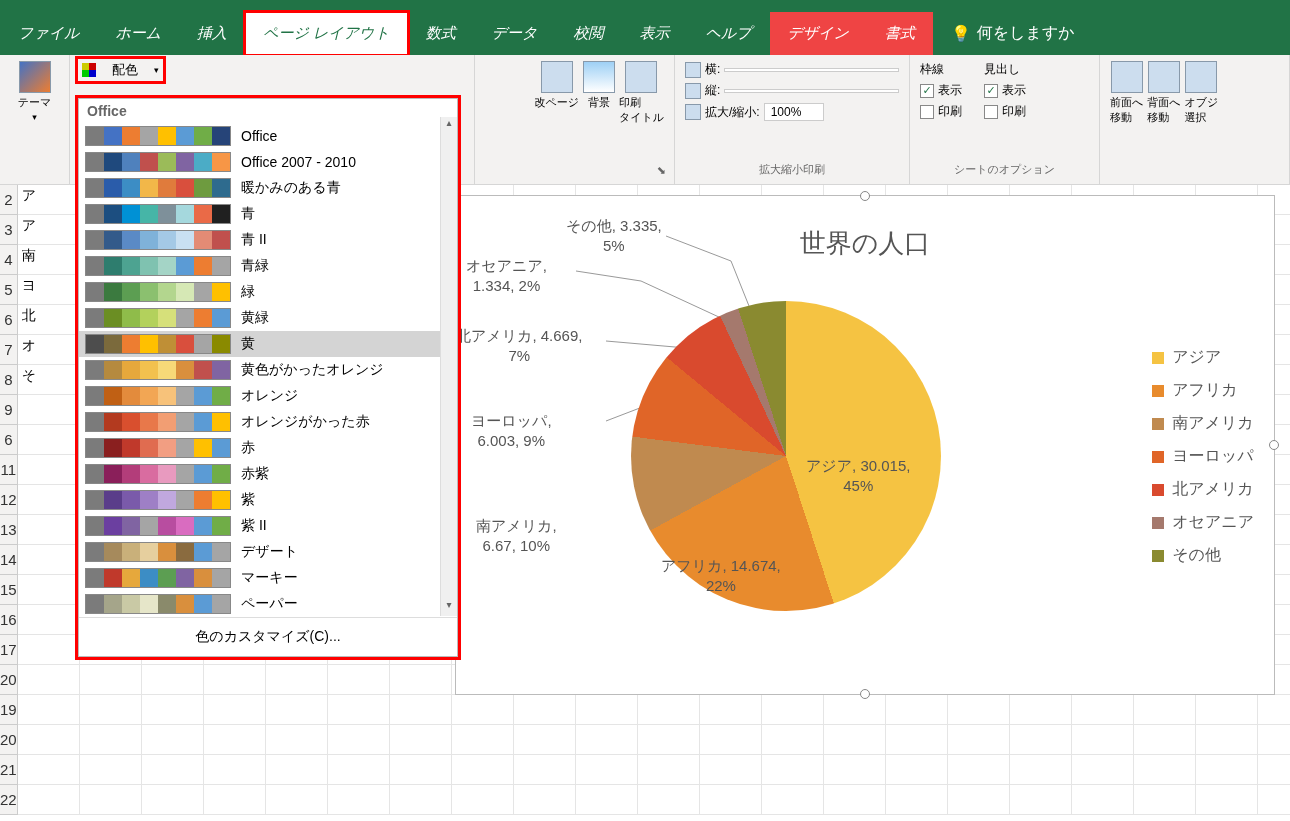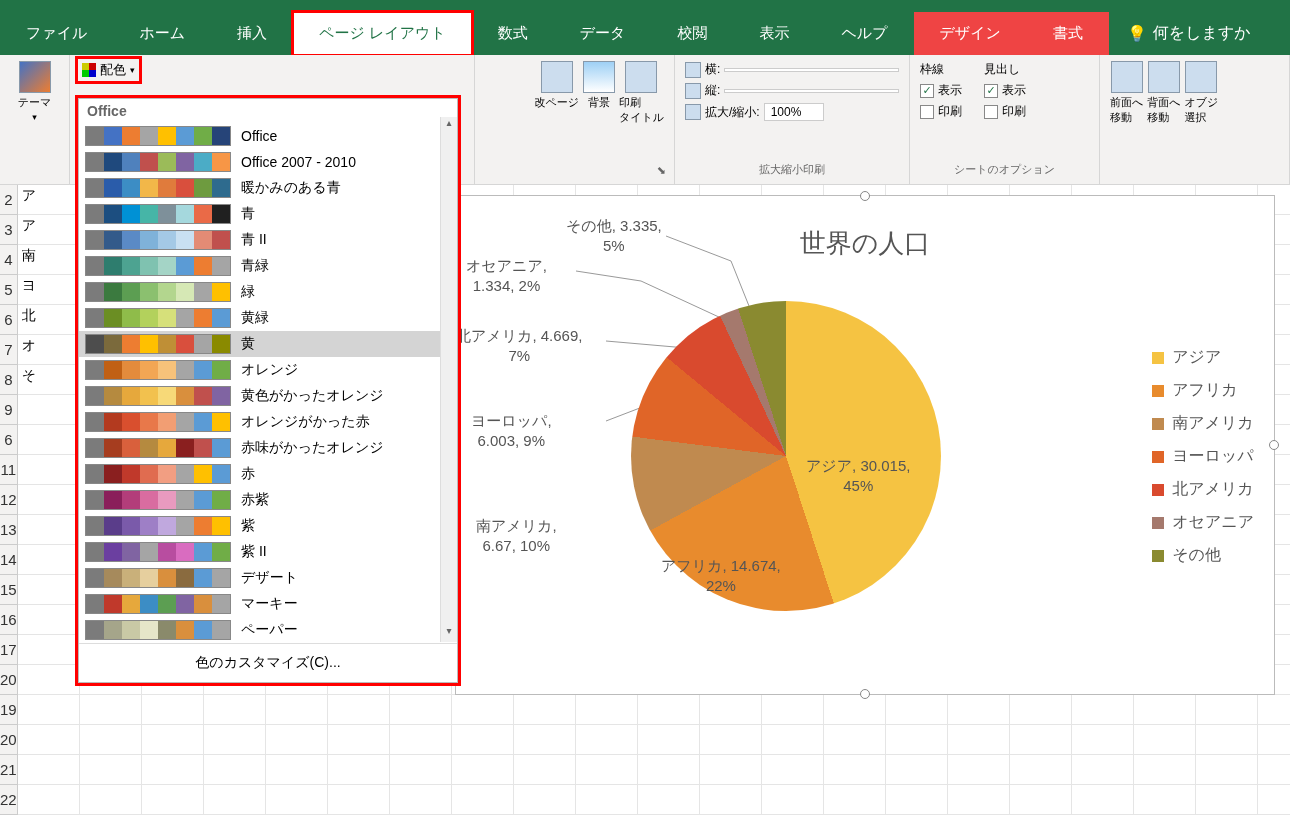--- a/index.html
+++ b/index.html
@@ -1,35 +1,35 @@
 <!DOCTYPE html>
 <html><head>
 <meta charset="utf-8">
 <style>
 * { margin: 0; padding: 0; box-sizing: border-box; font-family: "Meiryo UI", "Yu Gothic UI", sans-serif; }
 body { background: #fff; width: 1290px; height: 821px; overflow: hidden; }
 
 .titlebar { height: 12px; background: #217346; }
 .tabs { display: flex; background: #217346; color: #fff; height: 43px; align-items: stretch; }
-.tab { padding: 10px 26px; font-size: 15px; cursor: pointer; display: flex; align-items: center; }
+.tab { padding: 10px 18px; font-size: 15px; cursor: pointer; display: flex; align-items: center; font-style: italic; }
 .tab.active-red { background: #fff; color: #217346; outline: 3px solid #ff0000; outline-offset: -1px; }
 .tab.dark { background: #ef4444; }
 .tell-me { padding: 10px 18px; display: flex; align-items: center; gap: 6px; }
 
 .ribbon { height: 130px; background: #f3f2f1; border-bottom: 1px solid #d6d6d6; display: flex; position: relative; }
 .ribbon-group { border-right: 1px solid #d6d6d6; padding: 4px 8px; display: flex; flex-direction: column; }
 .ribbon-group-label { text-align: center; font-size: 11px; color: #666; margin-top: auto; padding: 3px 0; }
 .ribbon-btn { display: flex; flex-direction: column; align-items: center; font-size: 11px; padding: 2px; gap: 2px; }
 .ribbon-row { display: flex; gap: 0; }
 .ribbon-inline { display: flex; align-items: center; font-size: 12px; gap: 4px; padding: 2px; }
 .checkbox { width: 14px; height: 14px; border: 1px solid #888; display: inline-flex; align-items: center; justify-content: center; font-size: 11px; background: #fff; }
 .checkbox.checked::after { content: "✓"; color: #217346; }
 .spin { border: 1px solid #ccc; background: #fff; padding: 1px 6px; min-width: 60px; font-size: 12px; }
 
-.colors-btn-wrap { position: absolute; left: 78px; top: 4px; outline: 3px solid #ff0000; padding: 2px 4px; display: flex; align-items: center; gap: 4px; background: #f3f2f1; z-index: 10; }
+.colors-btn-wrap { position: absolute; left: 78px; top: 4px; outline: 3px solid #ff0000; padding: 2px 4px; display: flex; align-items: center; gap: 16px; background: #f3f2f1; z-index: 10; }
 .colors-btn-icon { width: 14px; height: 14px; background: conic-gradient(#c00 0 25%, #00c 0 50%, #0c0 0 75%, #cc0 0 100%); }
 
 .theme-dropdown { position: absolute; left: 78px; top: 98px; width: 380px; background: #fff; border: 1px solid #bbb; outline: 3px solid #ff0000; z-index: 20; max-height: 710px; }
 .theme-header { padding: 4px 8px; font-size: 14px; color: #666; font-weight: bold; }
 .theme-item { display: flex; align-items: center; padding: 3px 6px; gap: 10px; font-size: 14px; cursor: pointer; }
 .theme-item.selected { background: #d4d4d4; }
 .swatch-row { display: flex; border: 1px solid #888; }
 .swatch { width: 18px; height: 18px; }
 .theme-customize { text-align: center; padding: 10px; font-size: 14px; border-top: 1px solid #ddd; }
 .theme-scroll { position: absolute; right: 0; top: 18px; bottom: 40px; width: 17px; background: #f0f0f0; display: flex; flex-direction: column; justify-content: space-between; border-left: 1px solid #ddd; }
@@ -300,68 +300,55 @@
           <div class="swatch" style="background: rgb(191, 143, 54);"></div>
           <div class="swatch" style="background: rgb(217, 79, 61);"></div>
           <div class="swatch" style="background: rgb(165, 165, 165);"></div>
           <div class="swatch" style="background: rgb(138, 138, 0);"></div>
         </div>
         <span>黄</span>
       </div>
       <div class="theme-item">
         <div class="swatch-row">
           <div class="swatch" style="background: rgb(123, 123, 123);"></div>
-          <div class="swatch" style="background: rgb(192, 96, 20);"></div>
-          <div class="swatch" style="background: rgb(227, 139, 60);"></div>
-          <div class="swatch" style="background: rgb(242, 166, 84);"></div>
-          <div class="swatch" style="background: rgb(247, 194, 122);"></div>
-          <div class="swatch" style="background: rgb(165, 165, 165);"></div>
-          <div class="swatch" style="background: rgb(91, 155, 213);"></div>
-          <div class="swatch" style="background: rgb(112, 173, 71);"></div>
-        </div>
-        <span>オレンジ</span>
-      </div>
-      <div class="theme-item">
-        <div class="swatch-row">
-          <div class="swatch" style="background: rgb(123, 123, 123);"></div>
           <div class="swatch" style="background: rgb(181, 138, 63);"></div>
           <div class="swatch" style="background: rgb(230, 168, 60);"></div>
           <div class="swatch" style="background: rgb(242, 193, 78);"></div>
           <div class="swatch" style="background: rgb(247, 217, 120);"></div>
           <div class="swatch" style="background: rgb(217, 143, 61);"></div>
           <div class="swatch" style="background: rgb(192, 80, 77);"></div>
           <div class="swatch" style="background: rgb(128, 100, 162);"></div>
         </div>
         <span>黄色がかったオレンジ</span>
       </div>
       <div class="theme-item">
         <div class="swatch-row">
           <div class="swatch" style="background: rgb(123, 123, 123);"></div>
+          <div class="swatch" style="background: rgb(192, 96, 20);"></div>
+          <div class="swatch" style="background: rgb(227, 139, 60);"></div>
+          <div class="swatch" style="background: rgb(242, 166, 84);"></div>
+          <div class="swatch" style="background: rgb(247, 194, 122);"></div>
+          <div class="swatch" style="background: rgb(165, 165, 165);"></div>
+          <div class="swatch" style="background: rgb(91, 155, 213);"></div>
+          <div class="swatch" style="background: rgb(112, 173, 71);"></div>
+        </div>
+        <span>オレンジ</span>
+      </div>
+      <div class="theme-item">
+        <div class="swatch-row">
+          <div class="swatch" style="background: rgb(123, 123, 123);"></div>
           <div class="swatch" style="background: rgb(179, 58, 31);"></div>
           <div class="swatch" style="background: rgb(217, 79, 46);"></div>
           <div class="swatch" style="background: rgb(232, 120, 74);"></div>
           <div class="swatch" style="background: rgb(242, 158, 115);"></div>
           <div class="swatch" style="background: rgb(165, 165, 165);"></div>
           <div class="swatch" style="background: rgb(91, 155, 213);"></div>
           <div class="swatch" style="background: rgb(255, 192, 0);"></div>
         </div>
         <span>オレンジがかった赤</span>
-      </div>
-      <div class="theme-item">
-        <div class="swatch-row">
-          <div class="swatch" style="background: rgb(123, 123, 123);"></div>
-          <div class="swatch" style="background: rgb(166, 61, 31);"></div>
-          <div class="swatch" style="background: rgb(217, 96, 60);"></div>
-          <div class="swatch" style="background: rgb(181, 138, 63);"></div>
-          <div class="swatch" style="background: rgb(230, 168, 60);"></div>
-          <div class="swatch" style="background: rgb(138, 31, 31);"></div>
-          <div class="swatch" style="background: rgb(192, 80, 77);"></div>
-          <div class="swatch" style="background: rgb(91, 155, 213);"></div>
-        </div>
-        <span>赤味がかったオレンジ</span>
       </div>
       <div class="theme-item">
         <div class="swatch-row">
           <div class="swatch" style="background: rgb(123, 123, 123);"></div>
           <div class="swatch" style="background: rgb(138, 31, 31);"></div>
           <div class="swatch" style="background: rgb(192, 57, 43);"></div>
           <div class="swatch" style="background: rgb(224, 108, 80);"></div>
           <div class="swatch" style="background: rgb(242, 158, 130);"></div>
           <div class="swatch" style="background: rgb(165, 165, 165);"></div>
           <div class="swatch" style="background: rgb(255, 192, 0);"></div>

